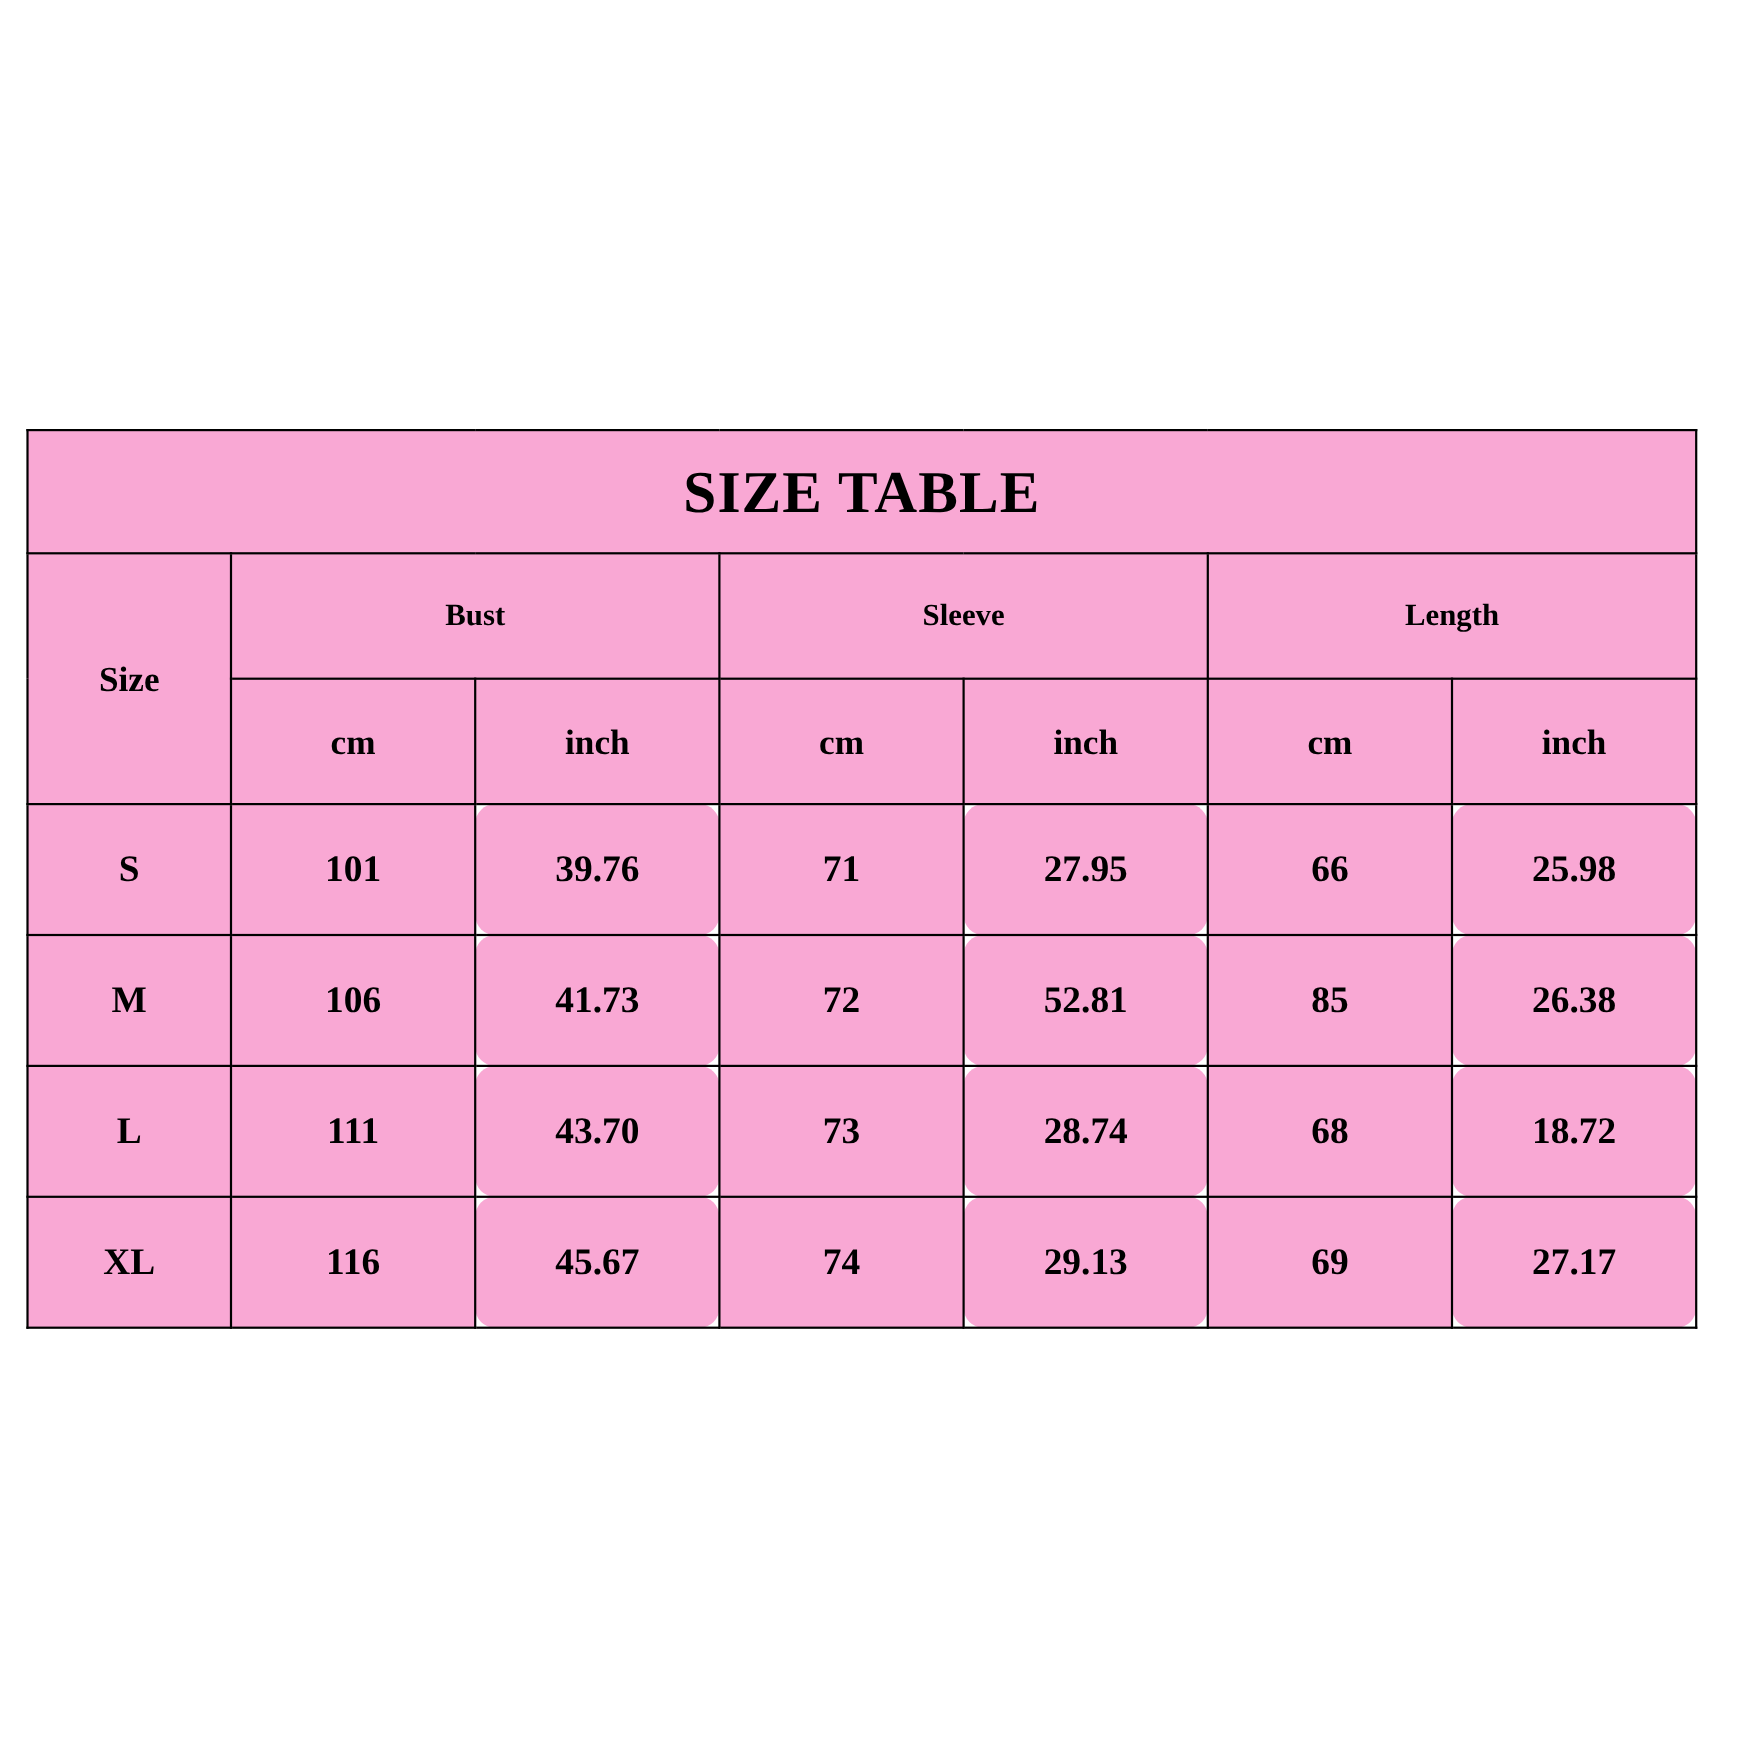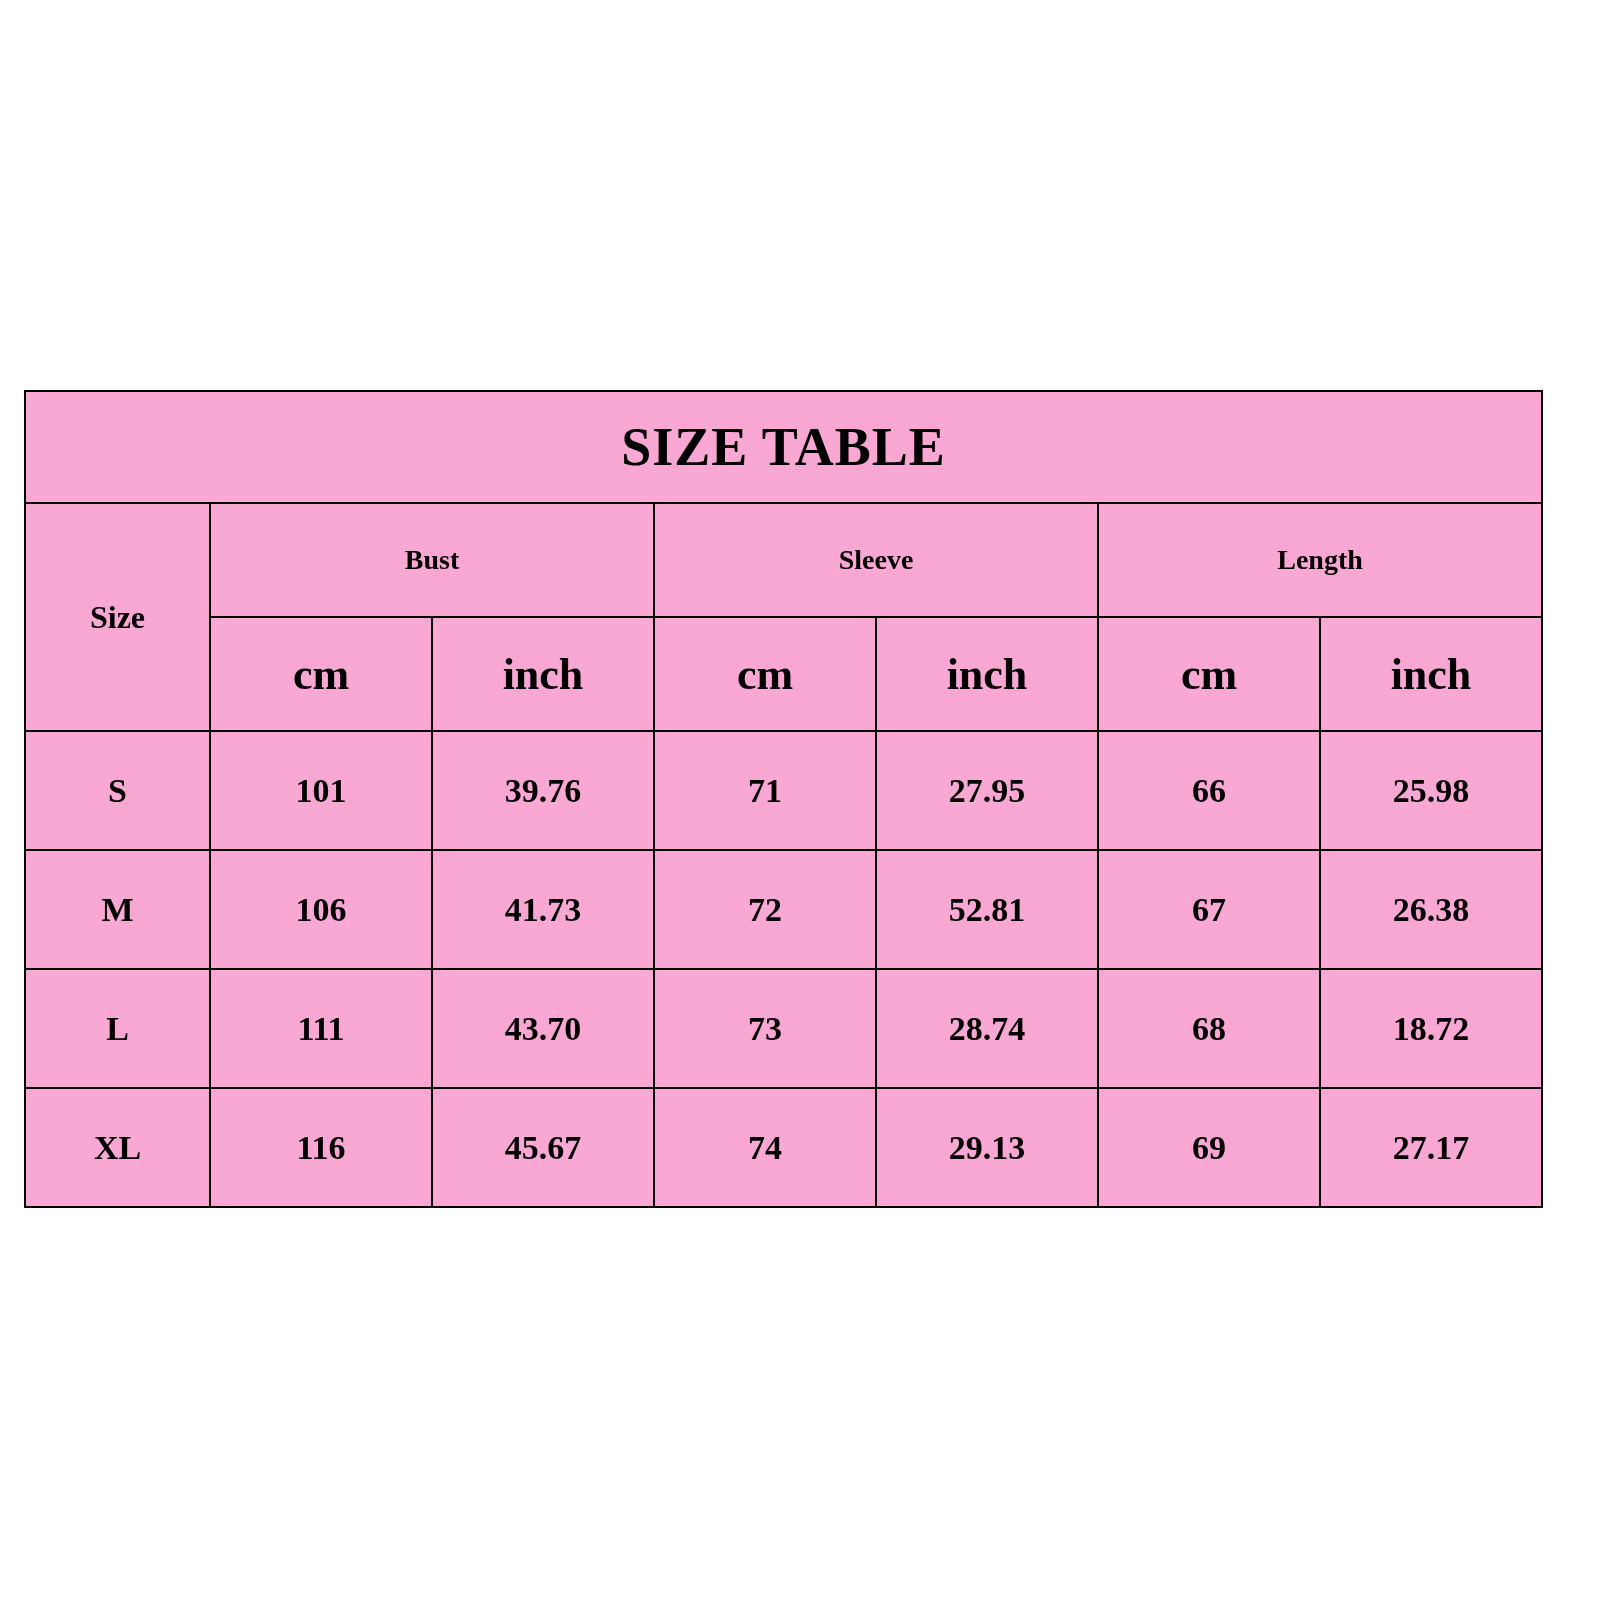--- a/index.html
+++ b/index.html
@@ -43,36 +43,37 @@
     background: #8cc8d7;
     font-size: 28px;
     height: 110px;
   }
   .hdr-size {
     background: #8cc8d7;
     font-size: 32px;
   }
   .sub {
     background: #8cc8d7;
-    font-size: 44px;
+    font-size: 32px;
     height: 110px;
   }
   .row-label {
     background: #8cc8d7;
     font-size: 34px;
     height: 115px;
   }
   .cell-white {
     background: #ffffff;
     font-size: 34px;
     margin-left: 42px;
   }
   .cell-tint {
     background: #8cc8d7;
     font-size: 34px;
+    border-radius: 18px;
   }
   col.c-size { width: 185px; }
   col.c-cm   { width: 222px; }
   col.c-in   { width: 222px; }
 </style>
 </head>
 <body>
 
 <div id="size-table-wrap">
   <table class="size-table">
@@ -113,21 +114,21 @@
         <td class="cell-white">66</td>
         <td class="cell-tint">25.98</td>
       </tr>
 
       <tr>
         <td class="row-label">M</td>
         <td class="cell-white">106</td>
         <td class="cell-tint">41.73</td>
         <td class="cell-white">72</td>
         <td class="cell-tint">52.81</td>
-        <td class="cell-white">67</td>
+        <td class="cell-white">85</td>
         <td class="cell-tint">26.38</td>
       </tr>
 
       <tr>
         <td class="row-label">L</td>
         <td class="cell-white">111</td>
         <td class="cell-tint">43.70</td>
         <td class="cell-white">73</td>
         <td class="cell-tint">28.74</td>
         <td class="cell-white">68</td>

